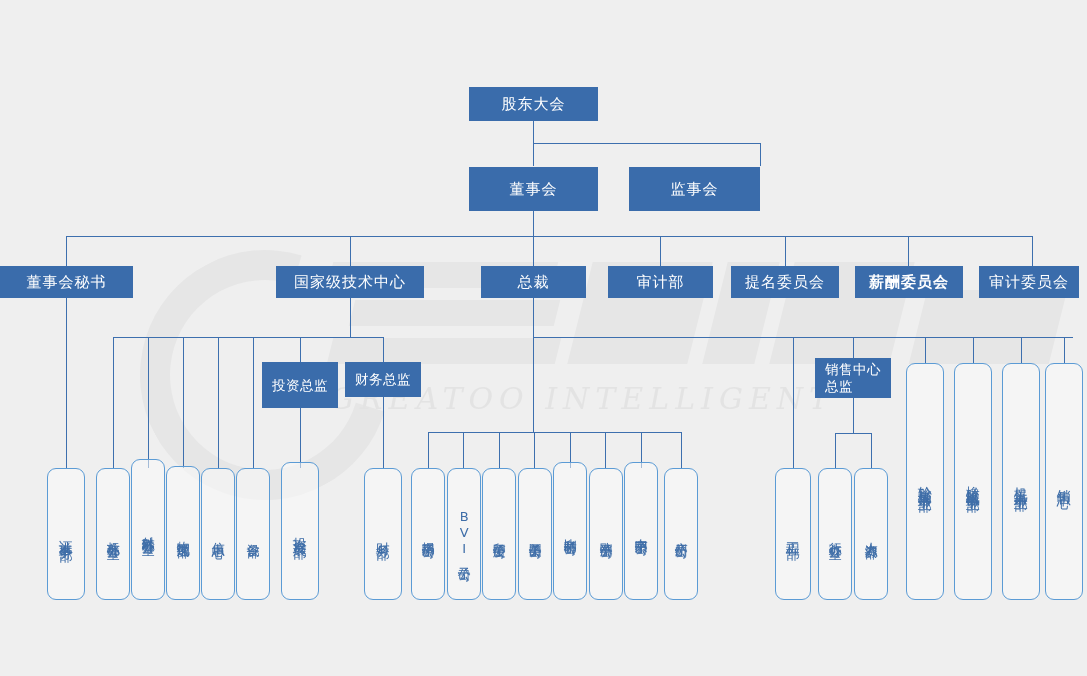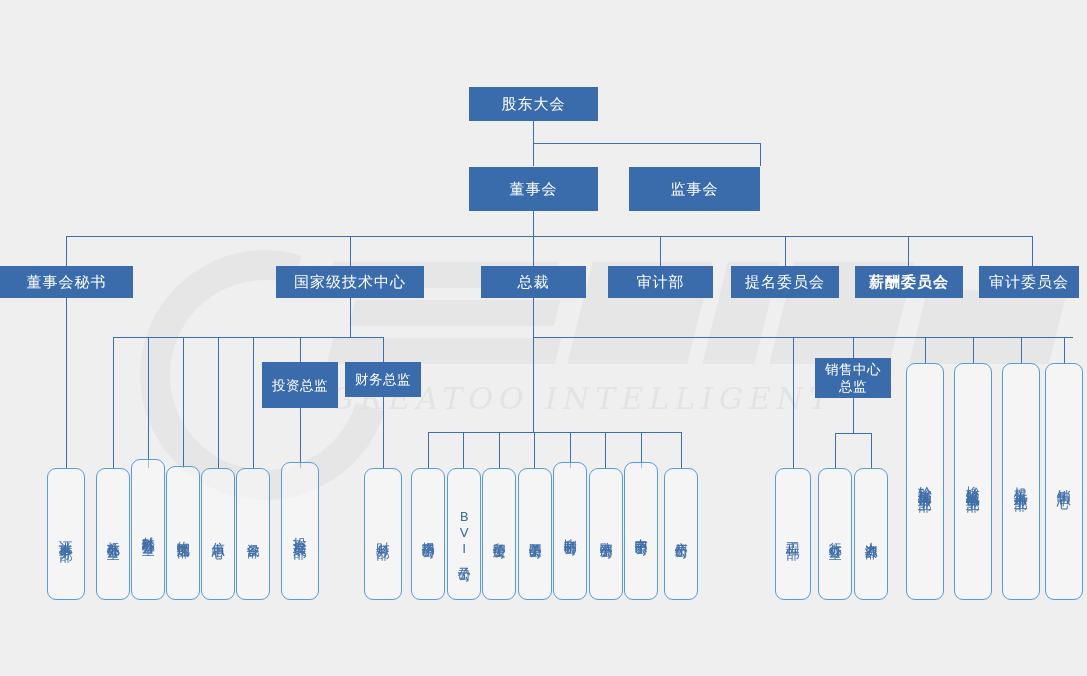--- a/index.html
+++ b/index.html
@@ -68,21 +68,21 @@
   .ln.v { width: 1px; }
 
   
   .node {
     position: absolute;
     background: #3a6cab;
     color: #ffffff;
     display: flex;
     align-items: center;
     justify-content: center;
-    text-align: center;
+    text-align: left;
     font-size: 15px;
     line-height: 1.25;
     letter-spacing: 1px;
     z-index: 3;
     box-sizing: border-box;
   }
   .node.small { font-size: 13.5px; letter-spacing: 0.5px; }
 
   
   .leaf {

